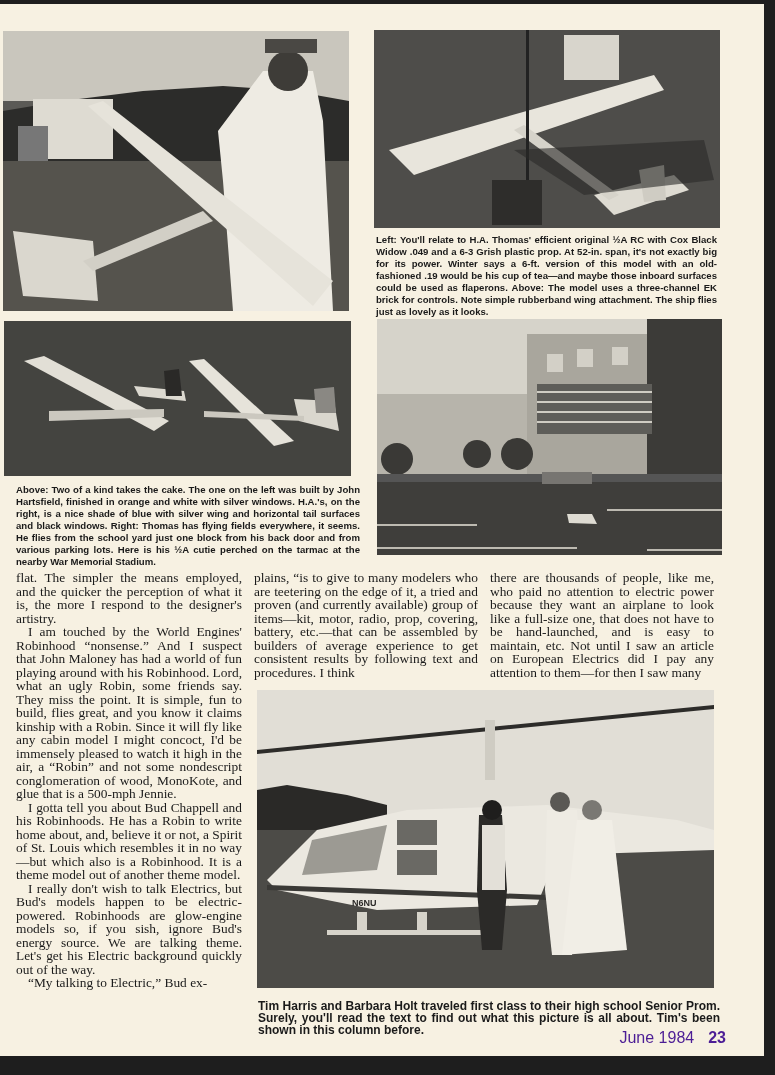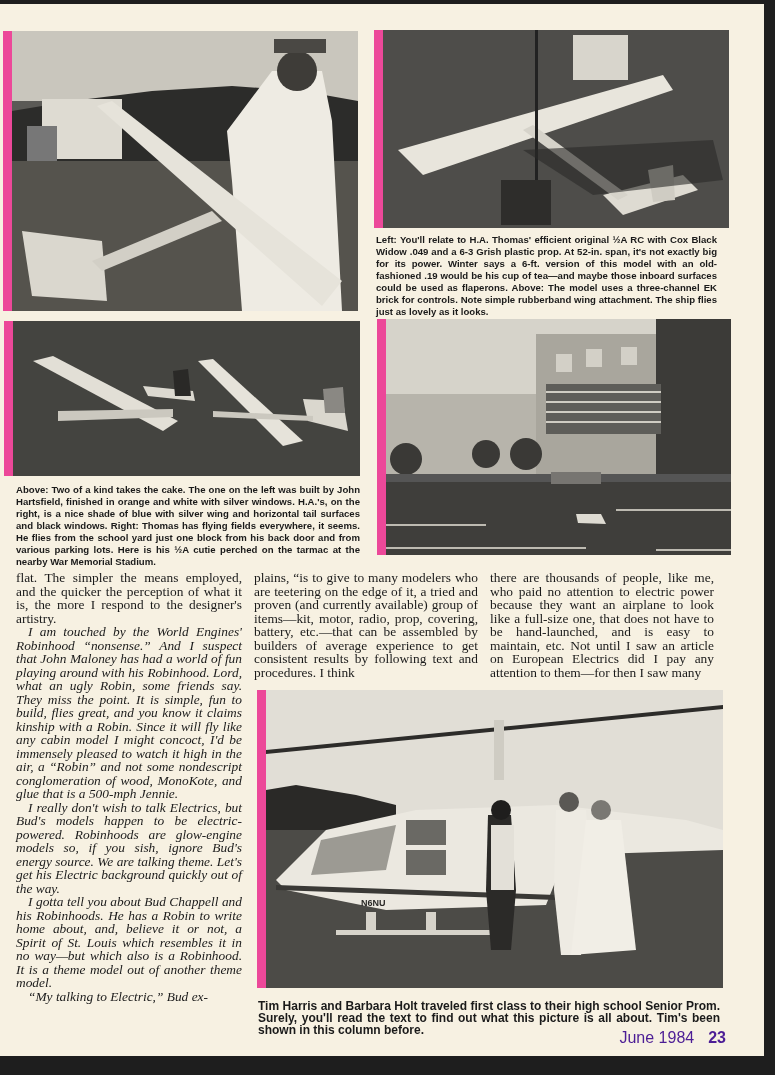--- a/index.html
+++ b/index.html
@@ -9,42 +9,41 @@
     position: relative;
     font-family: "Liberation Serif", serif;
   }
   .page {
     position: absolute; left: 0; top: 4px;
     width: 764px; height: 1052px;
     background: #f7f1e2;
   }
   .photo {
     position: absolute; overflow: hidden;
-    background: #ec4899;
-    padding-left: 9px;
+    background: #15803d;
   }
   .photo svg { display: block; width: 100%; height: 100%; }
   .caption {
     position: absolute;
     font-family: "Liberation Sans", sans-serif;
     font-weight: bold;
     font-size: 9.6px; line-height: 12px;
     color: #1a1a1a;
     text-align: justify;
     margin: 0;
   }
   .col {
     position: absolute;
     font-family: "Liberation Serif", serif;
     font-size: 13.4px; line-height: 13.5px;
     color: #1a1a1a;
     text-align: justify;
   }
   .col p { margin: 0; text-indent: 0; }
-  .col p.ind { text-indent: 12px; font-style: italic; }
+  .col p.ind { text-indent: 12px; }
   .footer {
     position: absolute; right: 38px; top: 1025px;
     font-family: "Liberation Sans", sans-serif;
     font-size: 16px; color: #4c1d95;
   }
   .footer .pg { font-weight: bold; margin-left: 14px; }
 </style>
 </head>
 <body>
 
@@ -128,22 +127,22 @@
         <rect x="230" y="190" width="115" height="2"></rect>
       </g>
       <path d="M190 195 L215 195 L220 205 L192 204 Z" fill="#dedbd2"></path>
       <rect x="165" y="153" width="50" height="12" fill="#777571"></rect>
     </svg>
   </div>
 
   <div class="col" style="left:16px; top:567px; width:226px;">
     <p>flat. The simpler the means employed, and the quicker the perception of what it is, the more I respond to the designer's artistry.</p>
     <p class="ind">I am touched by the World Engines' Robinhood “nonsense.” And I suspect that John Maloney has had a world of fun playing around with his Robinhood. Lord, what an ugly Robin, some friends say. They miss the point. It is simple, fun to build, flies great, and you know it claims kinship with a Robin. Since it will fly like any cabin model I might concoct, I'd be immensely pleased to watch it high in the air, a “Robin” and not some nondescript conglomeration of wood, MonoKote, and glue that is a 500-mph Jennie.</p>
+    <p class="ind">I gotta tell you about Bud Chappell and his Robinhoods. He has a Robin to write home about, and, believe it or not, a Spirit of St. Louis which resembles it in no way—but which also is a Robinhood. It is a theme model out of another theme model.</p>
     <p class="ind">I really don't wish to talk Electrics, but Bud's models happen to be electric-powered. Robinhoods are glow-engine models so, if you sish, ignore Bud's energy source. We are talking theme. Let's get his Electric background quickly out of the way.</p>
-    <p class="ind">I gotta tell you about Bud Chappell and his Robinhoods. He has a Robin to write home about, and, believe it or not, a Spirit of St. Louis which resembles it in no way—but which also is a Robinhood. It is a theme model out of another theme model.</p>
     <p class="ind">“My talking to Electric,” Bud ex-</p>
   </div>
 
   <div class="col" style="left:254px; top:567px; width:224px;">
     <p>plains, “is to give to many modelers who are teetering on the edge of it, a tried and proven (and currently available) group of items—kit, motor, radio, prop, covering, battery, etc.—that can be assembled by builders of average experience to get consistent results by following text and procedures. I think</p>
   </div>
 
   <div class="col" style="left:490px; top:567px; width:224px;">
     <p>there are thousands of people, like me, who paid no attention to electric power because they want an airplane to look like a full-size one, that does not have to be hand-launched, and is easy to maintain, etc. Not until I saw an article on European Electrics did I pay any attention to them—for then I saw many</p>
   </div>

